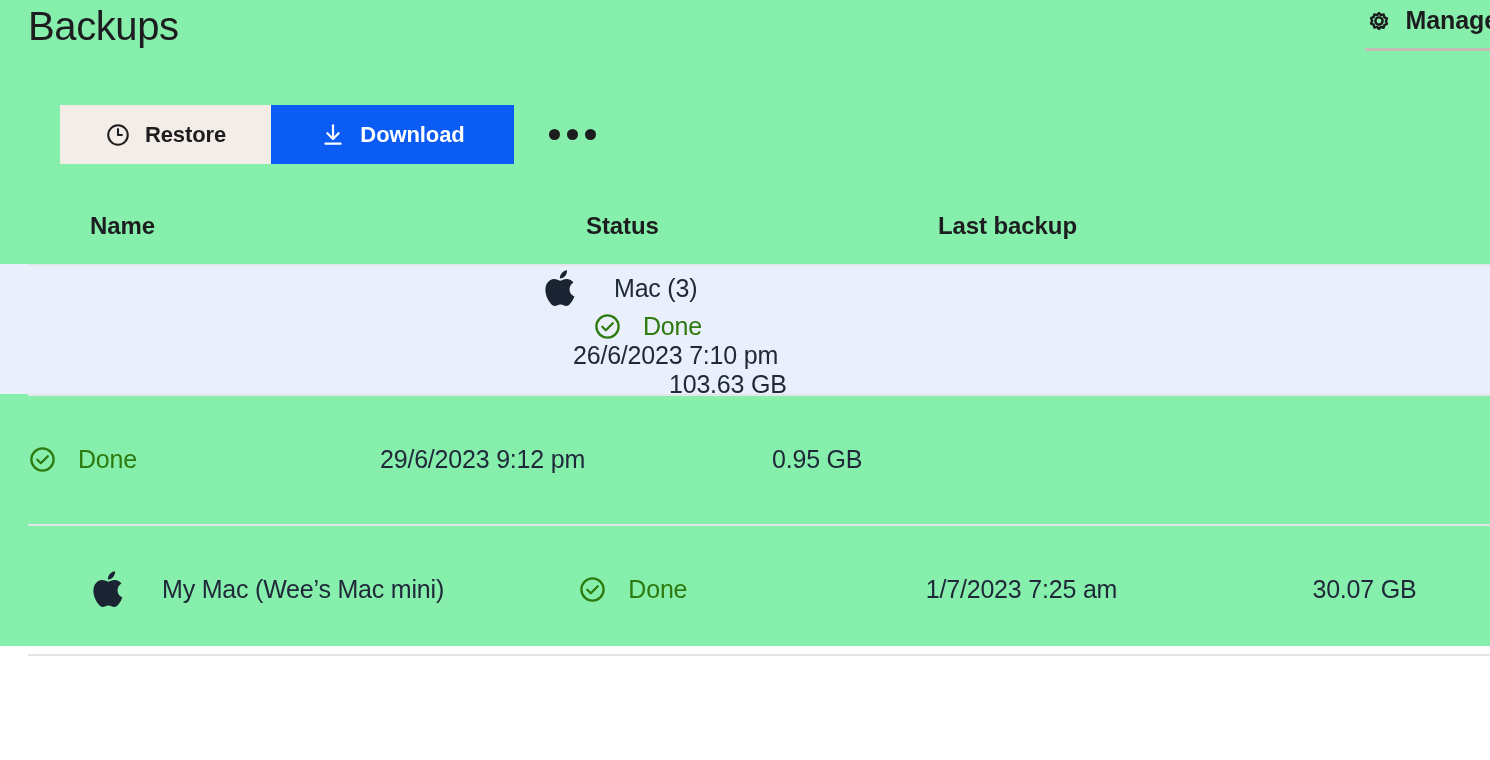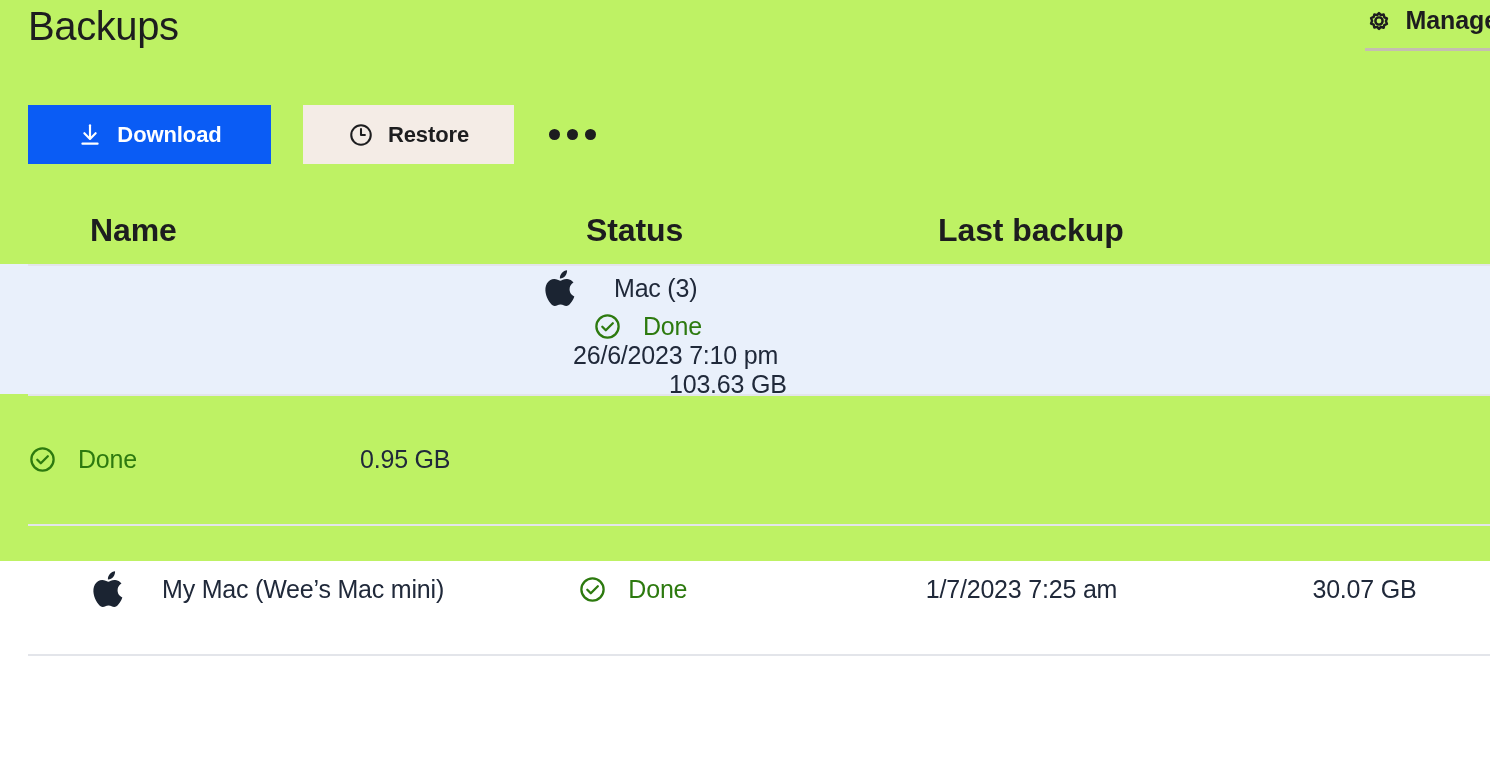--- a/index.html
+++ b/index.html
@@ -8,22 +8,22 @@
     width: 1490px;
     height: 760px;
     background: #ffffff;
     font-family: "Liberation Sans", sans-serif;
     overflow: hidden;
   }
 
   .page {
     position: relative;
     width: 1490px;
-    height: 561px;
-    background: #bef264;
+    height: 646px;
+    background: #86efac;
   }
 
   
   .page-title {
     position: absolute;
     left: 28px;
     top: -2px;
     font-size: 40px;
     font-weight: 400;
     color: #1d1d1f;
@@ -159,21 +159,21 @@
   
   .col-name   { width: 558px; display: flex; align-items: center; }
   .col-status { width: 332px; display: flex; align-items: center; }
   .col-date   { width: 392px; margin-left: 20px; }
   .col-size   { width: 180px; }
 
   .head-row .col-name   { padding-left: 62px; }
   .head-row .col-status { padding-left: 0; }
 
   .th {
-    font-size: 32px;
+    font-size: 24px;
     font-weight: 700;
     color: #1d1d1f;
     letter-spacing: -0.1px;
   }
 
   .apple-icon {
     width: 40px;
     height: 48px;
     margin-left: 62px;
     margin-right: 32px;
@@ -212,42 +212,42 @@
     <span class="gear-icon">
       <svg viewBox="0 0 24 24" width="28" height="28" fill="none" stroke="#1d1d1f" stroke-width="2.1" stroke-linejoin="round">
         <path d="M12 3.2 13.6 5l2.4-.55.55 2.4 2.25 1-.9 2.3.9 2.3-2.25 1-.55 2.4L13.6 15l-1.6 1.8L10.4 15l-2.4.55-.55-2.4-2.25-1 .9-2.3-.9-2.3 2.25-1L7.99 4.45 10.4 5z" transform="translate(0 2)"></path>
         <circle cx="12" cy="12" r="3.1" stroke-linejoin="round"></circle>
       </svg>
     </span>
     <span class="manage-label">Manage</span>
   </div>
 
   <div class="actions">
+
+    <button class="btn btn-restore">
+      <span>
+        <svg viewBox="0 0 24 24" width="26" height="26" fill="none" stroke="#1d1d1f" stroke-width="1.9" stroke-linecap="round" stroke-linejoin="round">
+          <circle cx="12" cy="12" r="9"></circle>
+          <path d="M12 6.6V12h3.6"></path>
+        </svg>
+      </span>
+      <span>Restore</span>
+    </button>
 
     <button class="btn btn-download">
       <span>
         <svg viewBox="0 0 24 24" width="26" height="26" fill="none" stroke="#ffffff" stroke-width="2" stroke-linecap="round" stroke-linejoin="round">
           <path d="M12 3v12"></path>
           <path d="M6.8 10.4 12 15.6l5.2-5.2"></path>
           <path d="M5 20h14"></path>
         </svg>
       </span>
       <span>Download</span>
     </button>
 
-    <button class="btn btn-restore">
-      <span>
-        <svg viewBox="0 0 24 24" width="26" height="26" fill="none" stroke="#1d1d1f" stroke-width="1.9" stroke-linecap="round" stroke-linejoin="round">
-          <circle cx="12" cy="12" r="9"></circle>
-          <path d="M12 6.6V12h3.6"></path>
-        </svg>
-      </span>
-      <span>Restore</span>
-    </button>
-
     <button class="more-button">
       <span></span>
       <span></span>
       <span></span>
     </button>
 
   </div>
 
   <div class="table">
 
@@ -297,20 +297,23 @@
         <span class="status-wrap">
           <span class="status-icon">
             <svg viewBox="0 0 24 24" width="29" height="29" fill="none" stroke="#2d7a0f" stroke-width="1.9" stroke-linecap="round" stroke-linejoin="round">
               <circle cx="12" cy="12" r="9.2"></circle>
               <path d="M7.7 12.2 10.6 15.1 16.4 9.3"></path>
             </svg>
           </span>
           <span class="status-text">Done</span>
         </span>
       </div>
+      <div class="col-date">
+        <span class="cell-text">29/6/2023 9:12 pm</span>
+      </div>
       <div class="col-size">
         <span class="cell-text">0.95 GB</span>
       </div>
     </div>
 
     <div class="row divided">
       <div class="col-name">
         <span class="apple-icon">
           <svg viewBox="0 0 40 48" width="40" height="48" fill="#1b2432">
             <path d="M27.6 25.3c-.05-4.5 3.67-6.66 3.84-6.77-2.09-3.06-5.35-3.48-6.51-3.53-2.77-.28-5.41 1.63-6.82 1.63-1.4 0-3.57-1.59-5.87-1.55-3.02.04-5.81 1.76-7.36 4.46-3.14 5.45-.8 13.52 2.25 17.94 1.49 2.16 3.27 4.59 5.6 4.5 2.25-.09 3.1-1.45 5.82-1.45 2.72 0 3.49 1.45 5.87 1.41 2.42-.04 3.95-2.2 5.43-4.37 1.71-2.5 2.42-4.93 2.46-5.05-.05-.02-4.72-1.81-4.77-7.19z"></path>

